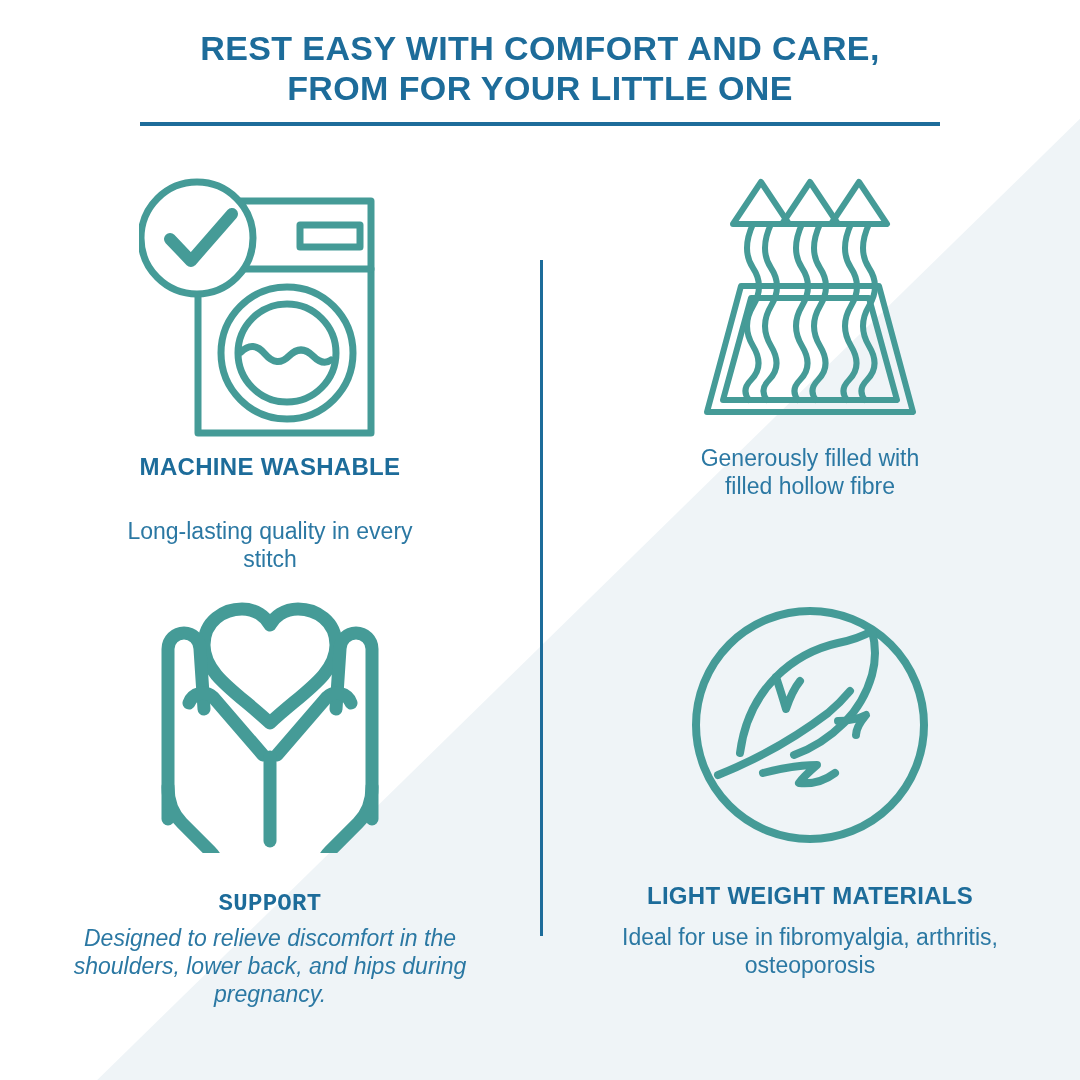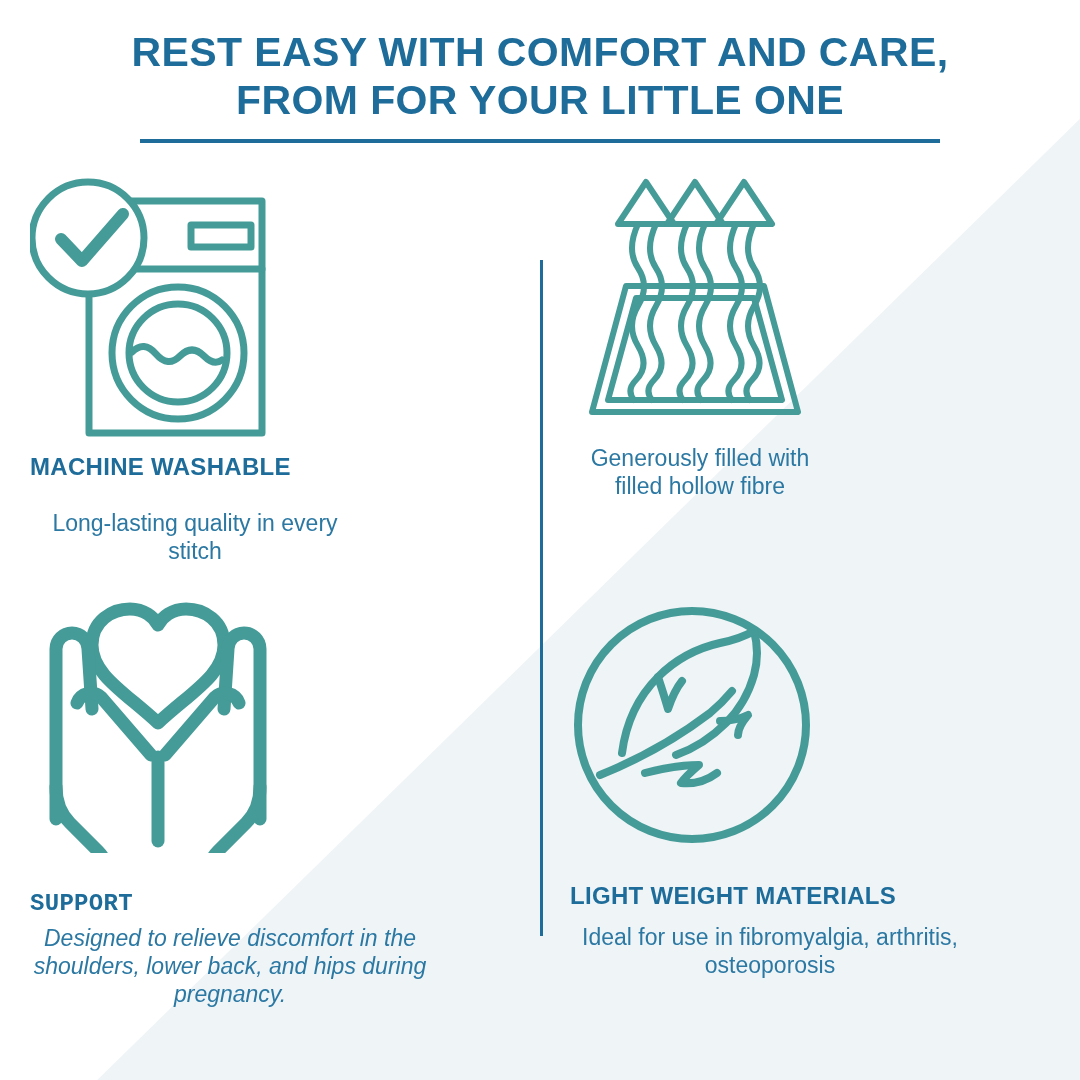--- a/index.html
+++ b/index.html
@@ -43,21 +43,21 @@
   .header {
     position: absolute;
     top: 28px;
     left: 0;
     width: 1080px;
     text-align: center;
   }
   .title {
     margin: 0;
     color: #1d6c9a;
-    font-size: 41px;
+    font-size: 34px;
     font-weight: bold;
     letter-spacing: 0.4px;
     line-height: 1.18;
     text-transform: uppercase;
   }
   .title-line { display: block; }
   .title-rule {
     width: 800px;
     height: 4px;
     background: #1d6c9a;
@@ -83,21 +83,21 @@
     left: 0;
     width: 1080px;
     height: 900px;
     display: grid;
     grid-template-columns: 540px 540px;
     grid-template-rows: 420px 450px;
   }
   .card {
     display: flex;
     flex-direction: column;
-    align-items: flex-start;
+    align-items: center;
     box-sizing: border-box;
     padding: 0 30px;
   }
   .card-icon {
     display: flex;
     align-items: center;
     justify-content: center;
     height: 290px;
   }
   .card-icon svg { display: block; }
@@ -117,21 +117,21 @@
     color: #2b78a3;
     font-size: 23px;
     font-weight: normal;
     line-height: 1.22;
     text-align: center;
   }
 
   
   .card-machine .card-icon { height: 285px; }
   .card-machine .card-title { margin-top: 8px; }
-  .card-machine .card-desc  { margin-top: 28px; max-width: 330px; }
+  .card-machine .card-desc  { margin-top: 36px; max-width: 330px; }
 
   .card-allergic .card-icon { height: 280px; }
   .card-allergic .card-title { margin-top: 12px; max-width: 300px; }
   .card-allergic .card-desc  { margin-top: 4px; max-width: 260px; }
 
   .card-support .card-icon { height: 290px; }
   .card-support .card-title { margin-top: 20px; font-family: Liberation Mono, monospace; }
   .card-support .card-desc  { margin-top: 6px; max-width: 400px; font-style: italic; }
 
   .card-light .card-icon { height: 290px; }

